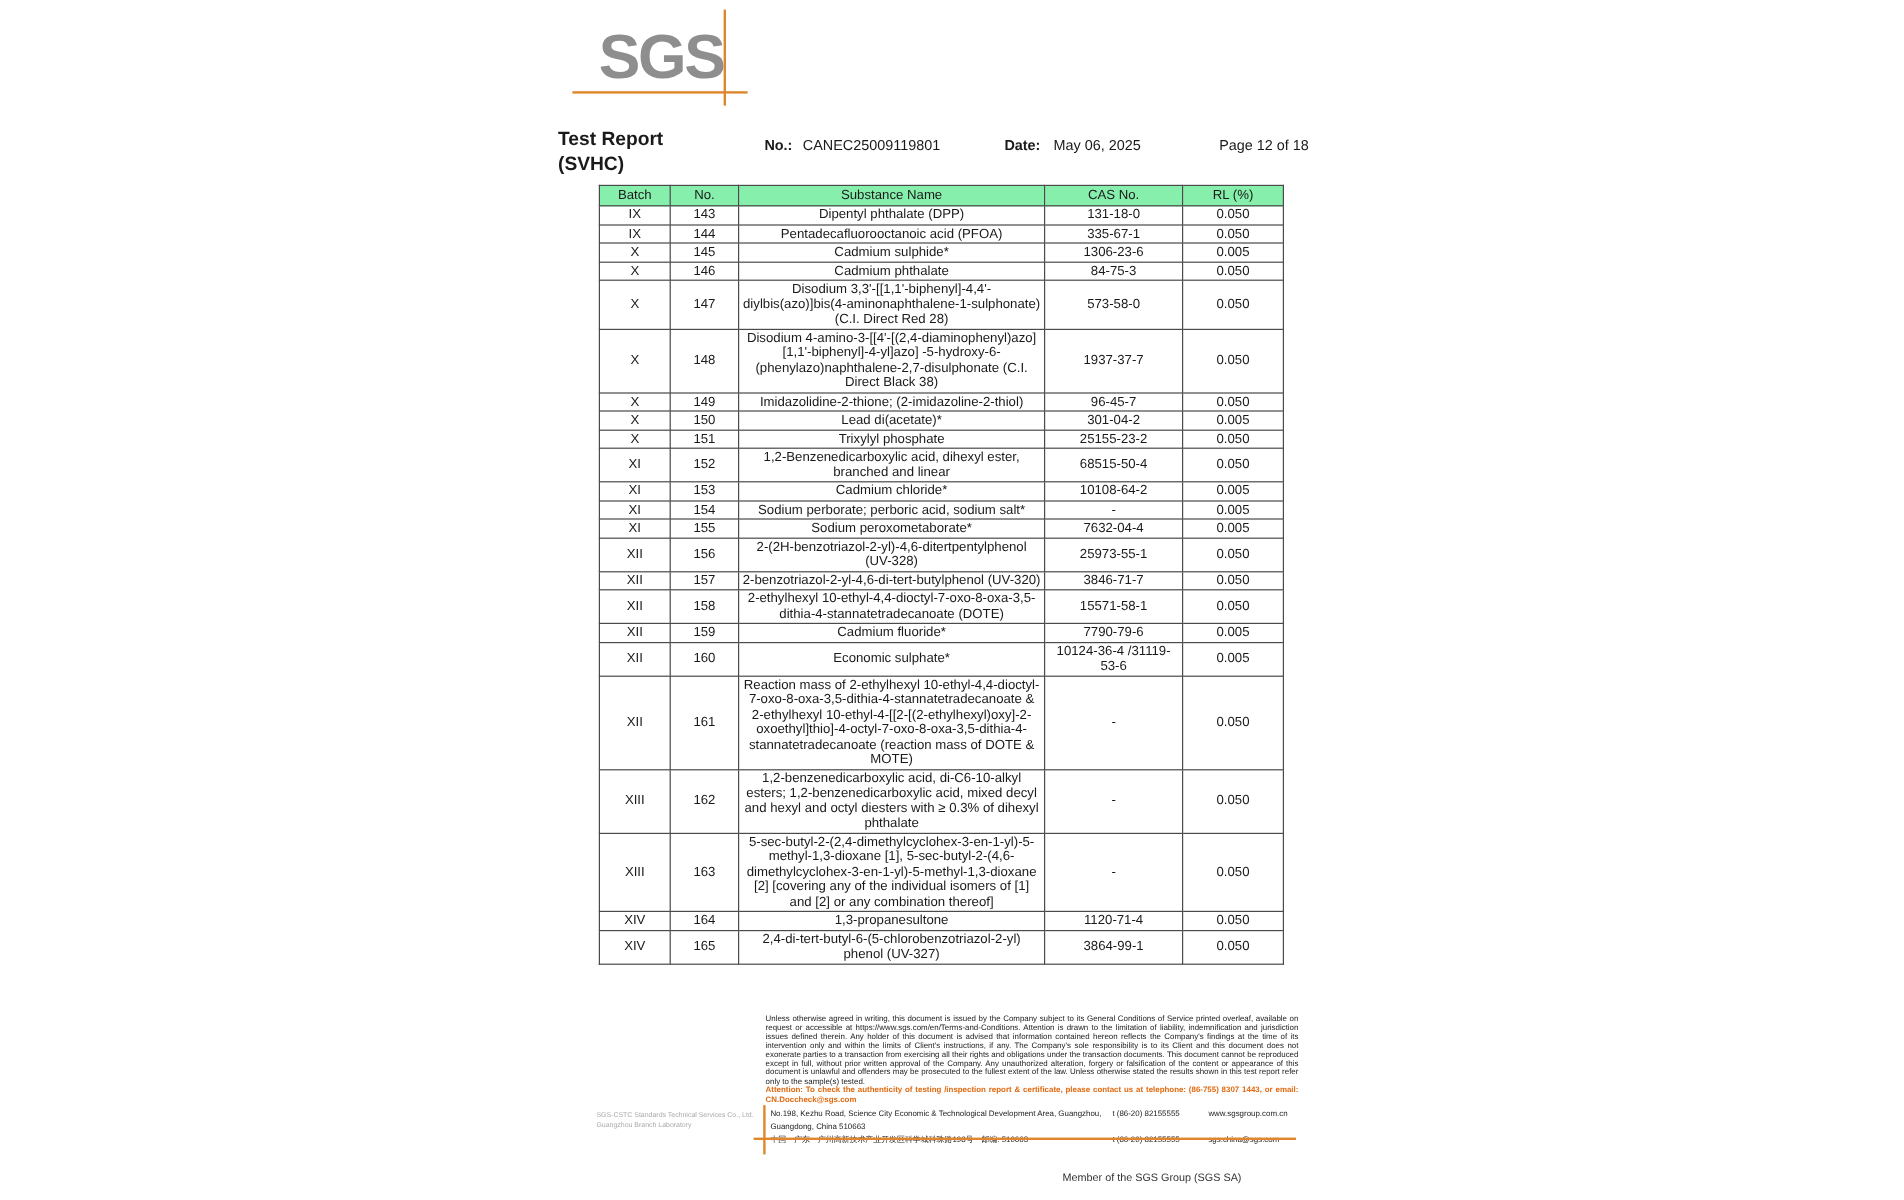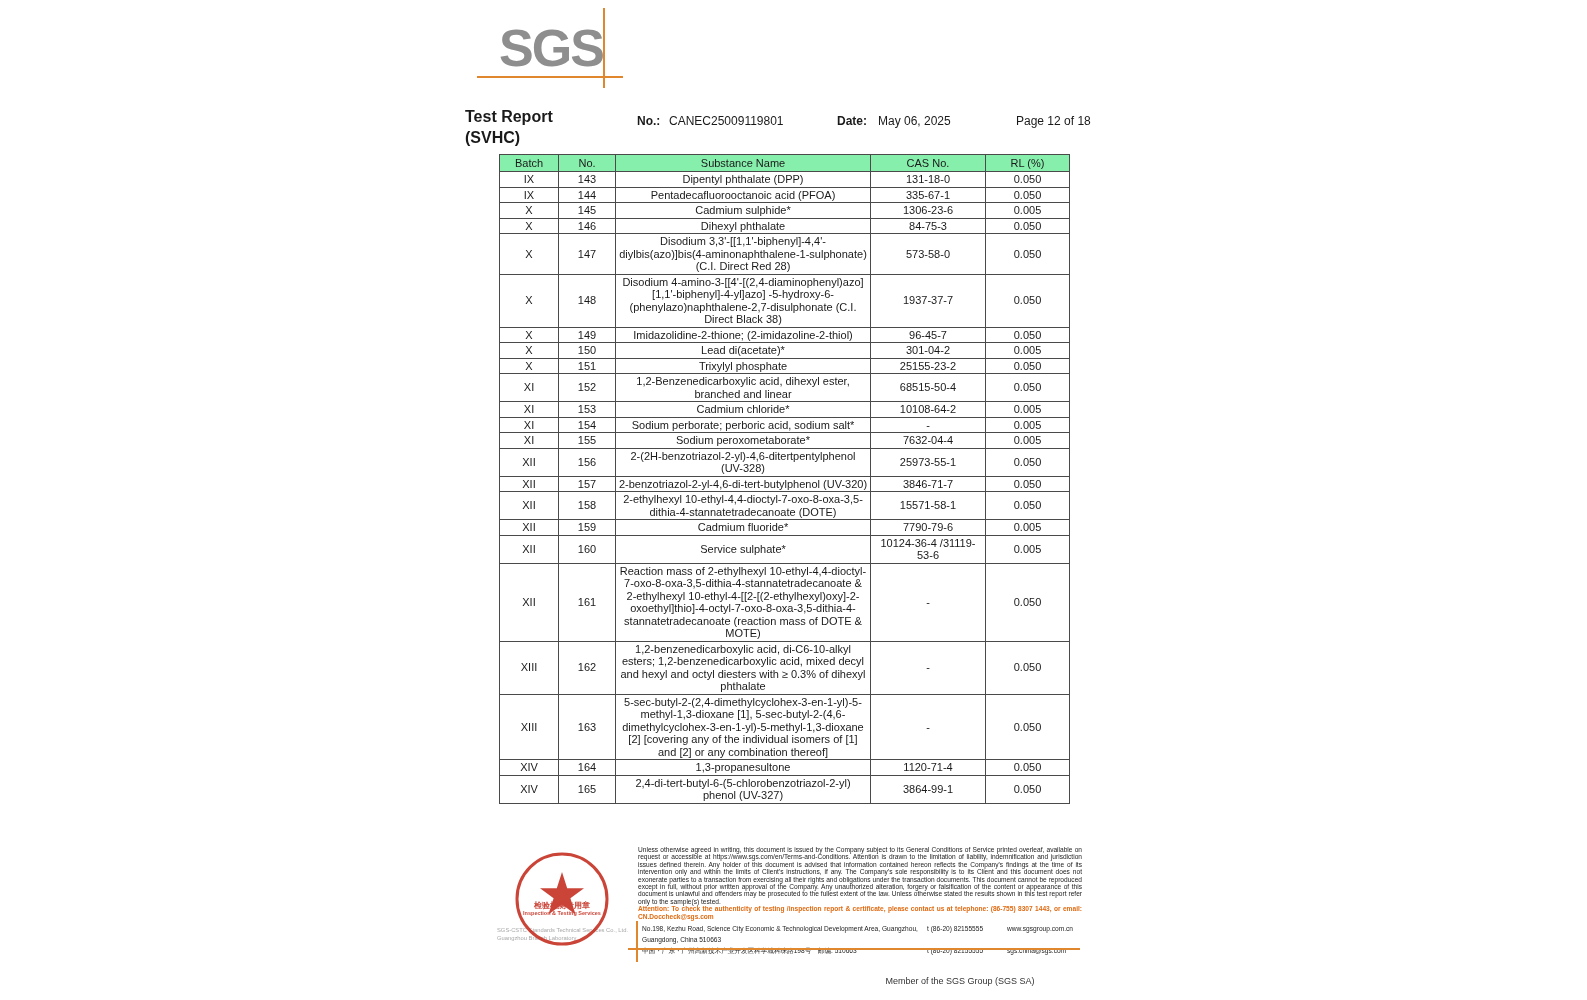--- a/index.html
+++ b/index.html
@@ -107,21 +107,21 @@
           <tr>
             <td>X</td>
             <td>145</td>
             <td>Cadmium sulphide*</td>
             <td>1306-23-6</td>
             <td>0.005</td>
           </tr>
           <tr>
             <td>X</td>
             <td>146</td>
-            <td>Dihexyl phthalate</td>
+            <td>Cadmium phthalate</td>
             <td>84-75-3</td>
             <td>0.050</td>
           </tr>
           <tr>
             <td>X</td>
             <td>147</td>
             <td>Disodium 3,3'-[[1,1'-biphenyl]-4,4'-diylbis(azo)]bis(4-aminonaphthalene-1-sulphonate) (C.I. Direct Red 28)</td>
             <td>573-58-0</td>
             <td>0.050</td>
           </tr>
@@ -205,21 +205,21 @@
           <tr>
             <td>XII</td>
             <td>159</td>
             <td>Cadmium fluoride*</td>
             <td>7790-79-6</td>
             <td>0.005</td>
           </tr>
           <tr>
             <td>XII</td>
             <td>160</td>
-            <td>Service sulphate*</td>
+            <td>Economic sulphate*</td>
             <td>10124-36-4 /31119-53-6</td>
             <td>0.005</td>
           </tr>
           <tr>
             <td>XII</td>
             <td>161</td>
             <td>Reaction mass of 2-ethylhexyl 10-ethyl-4,4-dioctyl-7-oxo-8-oxa-3,5-dithia-4-stannatetradecanoate &amp; 2-ethylhexyl 10-ethyl-4-[[2-[(2-ethylhexyl)oxy]-2-oxoethyl]thio]-4-octyl-7-oxo-8-oxa-3,5-dithia-4-stannatetradecanoate (reaction mass of DOTE &amp; MOTE)</td>
             <td>-</td>
             <td>0.050</td>
           </tr>
@@ -253,28 +253,20 @@
           </tr>
         </tbody>
     </table>
   </div>
 
   <div class="company-lines">
     <div>SGS-CSTC Standards Technical Services Co., Ltd.</div>
     <div>Guangzhou Branch Laboratory</div>
   </div>
 
-  <div class="stamp">
-    <svg viewBox="0 0 98 98">
-      <circle cx="49" cy="49" r="45" fill="none" stroke="#c53022" stroke-width="3"></circle>
-      <polygon points="49,22 54.2,38.2 71,38.2 57.4,48.2 62.6,64.4 49,54.4 35.4,64.4 40.6,48.2 27,38.2 43.8,38.2" fill="#c53022"></polygon>
-    </svg>
-    <div class="stamp-inner-cn">检验检测专用章</div>
-    <div class="stamp-inner-en">Inspection &amp; Testing Services</div>
-  </div>
 
   <div class="disclaimer">
     <span>Unless otherwise agreed in writing, this document is issued by the Company subject to its General Conditions of Service printed overleaf, available on request or accessible at https://www.sgs.com/en/Terms-and-Conditions. Attention is drawn to the limitation of liability, indemnification and jurisdiction issues defined therein. Any holder of this document is advised that information contained hereon reflects the Company's findings at the time of its intervention only and within the limits of Client's instructions, if any. The Company's sole responsibility is to its Client and this document does not exonerate parties to a transaction from exercising all their rights and obligations under the transaction documents. This document cannot be reproduced except in full, without prior written approval of the Company. Any unauthorized alteration, forgery or falsification of the content or appearance of this document is unlawful and offenders may be prosecuted to the fullest extent of the law. Unless otherwise stated the results shown in this test report refer only to the sample(s) tested.</span>
     <div class="attention">Attention: To check the authenticity of testing /inspection report &amp; certificate, please contact us at telephone: (86-755) 8307 1443, or email: CN.Doccheck@sgs.com</div>
   </div>
 
   <div class="v-orange"></div>
   <div class="addr-block">
     <div class="addr-row">
       <span class="a-main">No.198, Kezhu Road, Science City Economic &amp; Technological Development Area, Guangzhou, Guangdong, China 510663</span>

